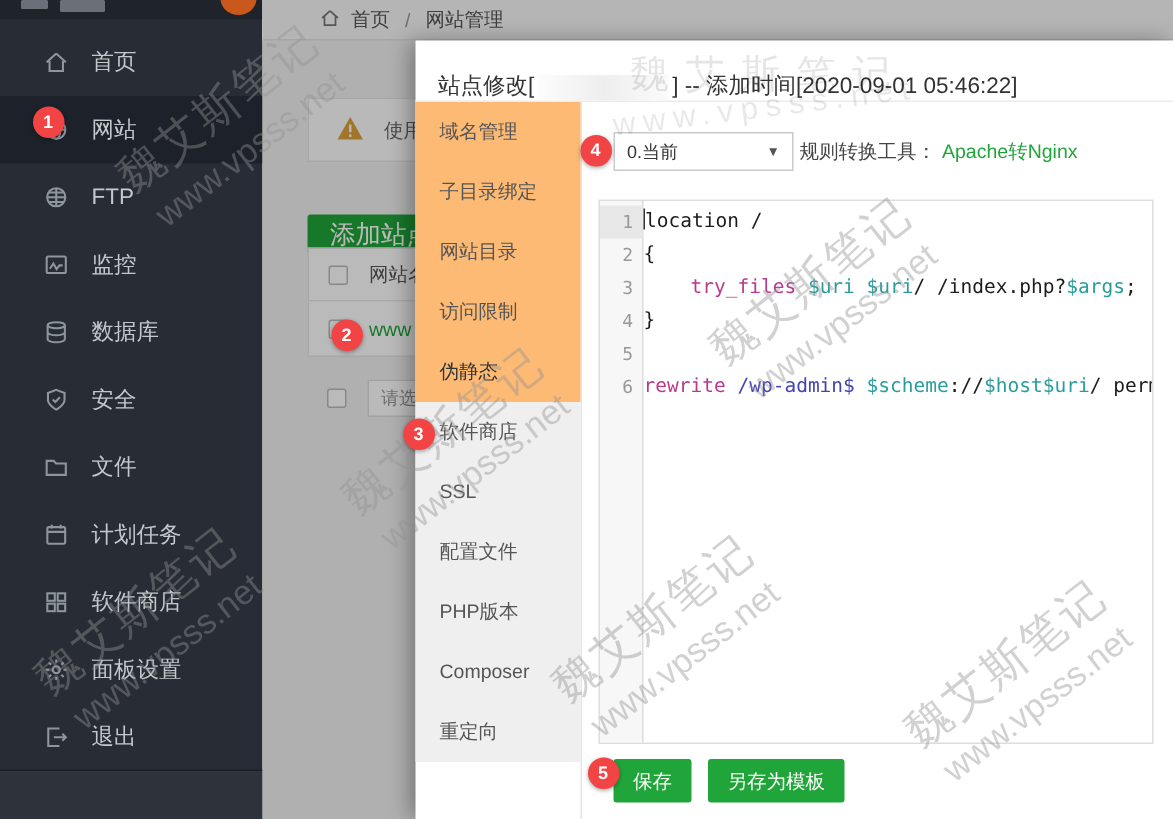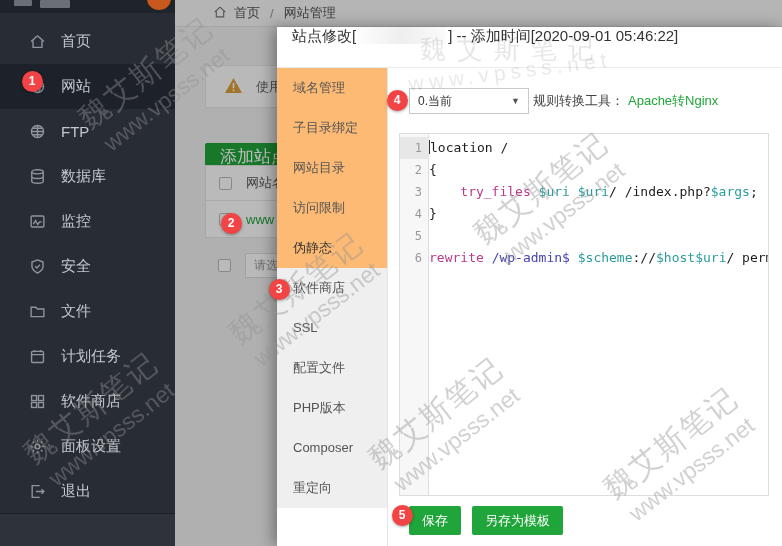--- a/index.html
+++ b/index.html
@@ -41,21 +41,21 @@
   .site-link { color:#20a53a; font-size:13px; text-decoration:none; }
   .tbl-filter { position:absolute; left:30px; top:252px; width:520px; height:26px;
                 display:flex; align-items:center; padding-left:13px; gap:14px; }
   .cbx { width:13px; height:13px; border:1px solid #bbb; background:#fff; border-radius:2px; flex:none; }
   .fake-select { width:92px; height:25px; border:1px solid #ddd; background:#fff; display:flex;
                  align-items:center; padding-left:8px; font-size:12px; color:#999; }
   .mask { position:absolute; left:175px; top:0; right:0; bottom:0; background:rgba(0,0,0,0.27); z-index:2; }
   
   .modal { position:absolute; left:277px; top:27px; width:505px; height:519px; background:#fff;
            box-shadow:-4px 0 14px rgba(0,0,0,0.35); z-index:10; }
-  .m-title { height:41px; display:flex; align-items:flex-start; padding:0 15px;
+  .m-title { height:41px; display:flex; align-items:flex-end; padding:0 15px;
              font-size:15px; color:#333; border-bottom:1px solid #ececec; }
   .censor { display:inline-block; width:88px; height:17px; margin:0 2px; border-radius:2px;
             background:linear-gradient(90deg,#fdfdfd,#eeeeee,#fbfbfb); }
   .m-body { display:flex; height:478px; }
   .m-menu { width:111px; border-right:1px solid #e5e5e5; flex:none; }
   .menu-item { height:40px; line-height:40px; padding-left:16px; font-size:13px; color:#555;
                background:#fdba74; cursor:pointer; white-space:nowrap; }
   .menu-item.gray { background:#efefef; }
   .menu-item.active { color:#333; }
   .m-content { flex:1; position:relative; padding:20px 12px 0 11px; }
@@ -138,34 +138,34 @@
             <svg width="17" height="17" viewBox="0 0 16 16">
               <circle cx="8" cy="8" r="5.7"></circle>
               <path d="M2.3 8 H13.7 M8 2.3 V13.7 M3.5 5 H12.5 M3.5 11 H12.5"></path>
             </svg>
           </span>
           <span>FTP</span>
         </div>
         <div class="side-item">
           <span class="icn">
             <svg width="17" height="17" viewBox="0 0 16 16">
+              <rect x="2" y="2.8" width="12" height="10.4" rx="1"></rect>
+              <path d="M4 10.5 L6.2 7.2 L8.2 10.8 L10 8.4 L12 8.4"></path>
+            </svg>
+          </span>
+          <span>监控</span>
+        </div>
+        <div class="side-item">
+          <span class="icn">
+            <svg width="17" height="17" viewBox="0 0 16 16">
               <ellipse cx="8" cy="3.6" rx="5.4" ry="1.9"></ellipse>
               <path d="M2.6 3.6 V12.4 C2.6 13.4 5 14.3 8 14.3 C11 14.3 13.4 13.4 13.4 12.4 V3.6 M2.6 8 C2.6 9 5 9.9 8 9.9 C11 9.9 13.4 9 13.4 8"></path>
             </svg>
           </span>
           <span>数据库</span>
-        </div>
-        <div class="side-item">
-          <span class="icn">
-            <svg width="17" height="17" viewBox="0 0 16 16">
-              <rect x="2" y="2.8" width="12" height="10.4" rx="1"></rect>
-              <path d="M4 10.5 L6.2 7.2 L8.2 10.8 L10 8.4 L12 8.4"></path>
-            </svg>
-          </span>
-          <span>监控</span>
         </div>
         <div class="side-item">
           <span class="icn">
             <svg width="17" height="17" viewBox="0 0 16 16">
               <path d="M8 1.8 L13.2 3.8 V8 C13.2 11.4 8 14.2 8 14.2 C8 14.2 2.8 11.4 2.8 8 V3.8 Z"></path>
               <path d="M5.8 7.8 L7.4 9.4 L10.3 6.4"></path>
             </svg>
           </span>
           <span>安全</span>
         </div>

